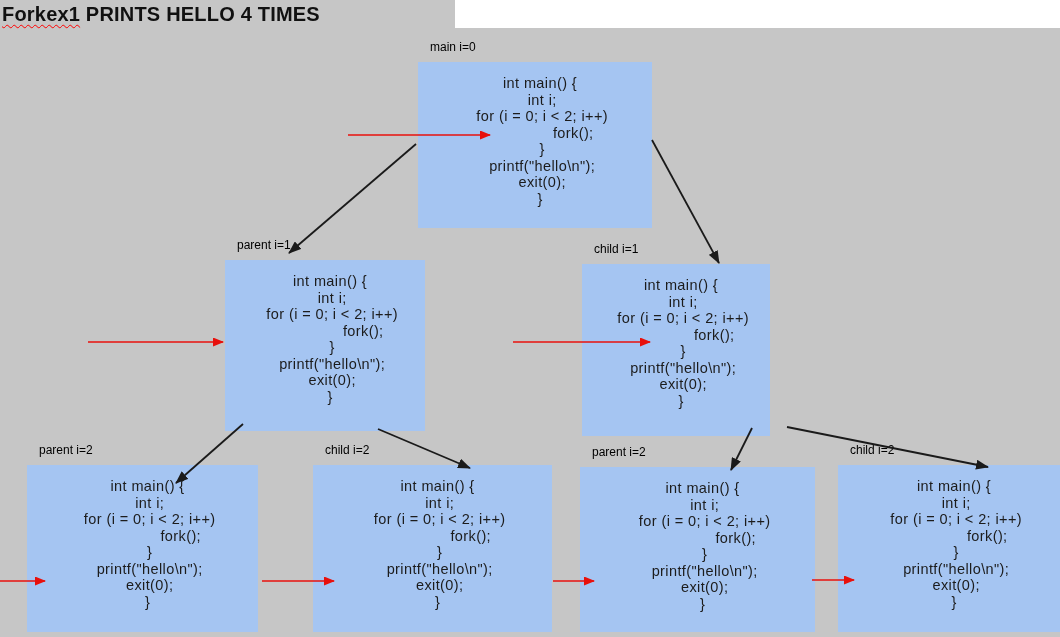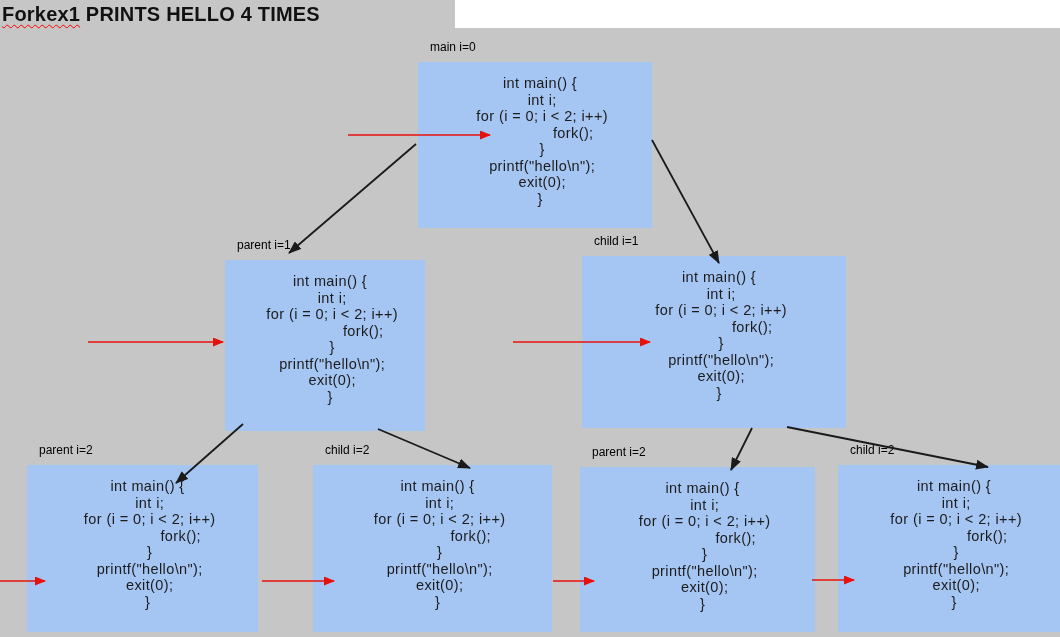--- a/index.html
+++ b/index.html
@@ -33,21 +33,21 @@
   }
   .code{
     margin:0;padding:13px 0 0 10px;
     font-family:"Liberation Sans", sans-serif;
     font-size:14.5px;line-height:16.5px;letter-spacing:0.4px;
     color:#1c1c1c;white-space:pre;text-align:center;
   }
   
   #box-0{left:418px;top:62px;width:234px;height:166px;}
   #box-1{left:193px;top:260px;width:200px;height:171px;margin-left:32px;}
-  #box-2{left:582px;top:256px;width:264px;height:172px;}
+  #box-2{left:582px;top:264px;width:188px;height:172px;}
   #box-3{left:27px;top:465px;width:231px;height:167px;}
   #box-4{left:313px;top:465px;width:239px;height:167px;}
   #box-5{left:580px;top:467px;width:235px;height:165px;}
   #box-6{left:838px;top:465px;width:222px;height:167px;}
   #arrow-layer{
     position:absolute;left:0;top:0;width:1060px;height:637px;
     pointer-events:none;
   }
 </style>
 </head>

